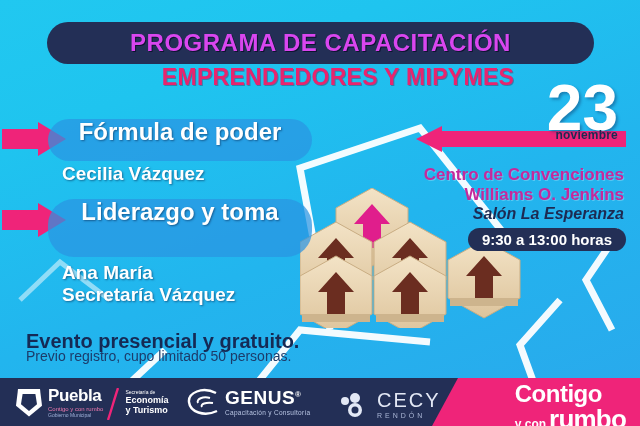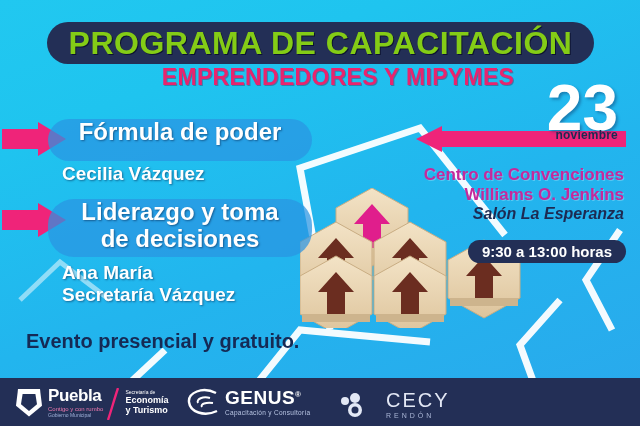--- a/index.html
+++ b/index.html
@@ -12,21 +12,21 @@
   
   .bg-deco{position:absolute;inset:0;pointer-events:none;}
 
   
   .title-pill{
     position:absolute;left:47px;top:22px;width:547px;height:42px;
     background:#232f56;border-radius:21px;
     display:flex;align-items:center;justify-content:center;
   }
   .title-pill .t{
-    color:#84cc16;font-size:32px;font-weight:bold;letter-spacing:.5px;
+    color:#d946ef;font-size:24px;font-weight:bold;letter-spacing:.5px;
     white-space:nowrap;text-shadow:1px 1px 0 #0d1430;
   }
   .subtitle{
     position:absolute;left:0;right:0;top:64px;text-align:center;
     color:#e8246e;font-size:23px;font-weight:bold;letter-spacing:.3px;
     text-shadow:1px 1px 0 rgba(90,10,50,.35);
     padding-left:36px;
   }
 
   
@@ -63,21 +63,21 @@
   .venue{
     position:absolute;right:16px;top:165px;text-align:right;
     color:#c4299c;font-size:17px;font-weight:bold;line-height:1.2;
     text-shadow:1px 1px 0 rgba(255,255,255,.25);
   }
   .hall{
     position:absolute;right:16px;top:205px;text-align:right;
     color:#1d2a52;font-size:16px;font-style:italic;font-weight:bold;
   }
   .time-pill{
-    position:absolute;right:14px;top:240px;height:23px;padding:0 14px;
+    position:absolute;right:14px;top:228px;height:23px;padding:0 14px;
     background:#232f56;border-radius:12px;display:flex;align-items:center;
   }
   .time-pill .t{color:#ffffff;font-size:15px;font-weight:bold;white-space:nowrap;}
 
   
   .note-main{
     position:absolute;left:26px;top:330px;
     color:#152a55;font-size:20px;font-weight:bold;white-space:nowrap;
   }
   .note-sub{
@@ -124,21 +124,21 @@
   .secre{color:#ffffff;line-height:1.12;}
   .secre .s1{font-size:5px;}
   .secre .s2{font-size:9px;font-weight:bold;}
   .secre .s3{font-size:9px;font-weight:bold;}
 
   .genus-txt{margin-left:5px;color:#ffffff;line-height:1;}
   .genus-txt .g1{font-size:19px;font-weight:bold;letter-spacing:.5px;}
   .genus-txt .g1 sup{font-size:8px;}
   .genus-txt .g2{font-size:6.5px;color:#b9c6e4;margin-top:3px;letter-spacing:.3px;}
 
-  .cecy-txt{margin-left:12px;color:#e3e8f5;line-height:1;}
+  .cecy-txt{margin-left:3px;color:#e3e8f5;line-height:1;}
   .cecy-txt .k1{font-size:20px;letter-spacing:2px;}
   .cecy-txt .k2{font-size:7px;letter-spacing:3px;color:#aab6d6;margin-top:2px;}
 </style>
 </head>
 <body>
 
 <div id="flyer">
 
   <svg class="bg-deco" width="640" height="426">
     <g stroke="#ffffff" stroke-width="7" fill="none" opacity="0.95">
@@ -213,21 +213,20 @@
     <div>Cecilia Vázquez</div>
   </div>
 
   <div class="arrow-pink" style="left:2px;top:203px;">
     <svg width="64" height="34" viewBox="0 0 64 34">
       <polygon points="0,7 36,7 36,0 64,17 36,34 36,27 0,27" fill="#ef2479"></polygon>
     </svg>
   </div>
   <div class="sess-pill" style="left:48px;top:199px;width:264px;height:58px;">
     <span class="line">Liderazgo y toma</span>
-    <span class="line">de decisiones</span>
   </div>
   <div class="speaker" style="left:62px;top:262px;">
     <div>Ana María</div>
     <div>Secretaría Vázquez</div>
   </div>
 
   <div class="month-arrow">
     <svg width="210" height="26" viewBox="0 0 210 26">
       <polygon points="0,13 26,0 26,5 210,5 210,21 26,21 26,26" fill="#ef2479"></polygon>
     </svg>
@@ -239,20 +238,21 @@
     <div>Centro de Convenciones</div>
     <div>Williams O. Jenkins</div>
   </div>
   <div class="hall">Salón La Esperanza</div>
 
   <div class="time-pill">
     <span class="t">9:30 a 13:00 horas</span>
   </div>
 
   <div class="note-main">Evento presencial y gratuito.</div>
+  <div class="note-sub">Previo registro, cupo limitado 50 personas.</div>
 
   <div class="footer">
 
     <div class="logo" style="left:16px;top:9px;">
       <div class="shield">
           <i></i>
         </div>
       <div class="puebla-txt">
         <div class="p1">Puebla</div>
         <div class="p2">Contigo y con rumbo</div>
@@ -288,15 +288,24 @@
         <circle cx="15" cy="5" r="5" fill="#e3e8f5"></circle>
         <circle cx="15" cy="17" r="7" fill="#e3e8f5"></circle>
         <circle cx="15" cy="17" r="3.5" fill="#232f56"></circle>
       </svg>
       <div class="cecy-txt">
         <div class="k1">CECY</div>
         <div class="k2">RENDÓN</div>
       </div>
     </div>
 
+    <div class="footer-pink">
+      <div class="contigo">
+        <div class="c1">Contigo</div>
+        <div class="row2">
+          <span class="c2">y con</span>
+          <span class="c3">rumbo</span>
+        </div>
+      </div>
+    </div>
 
   </div>
 </div>
 
 </body></html>

